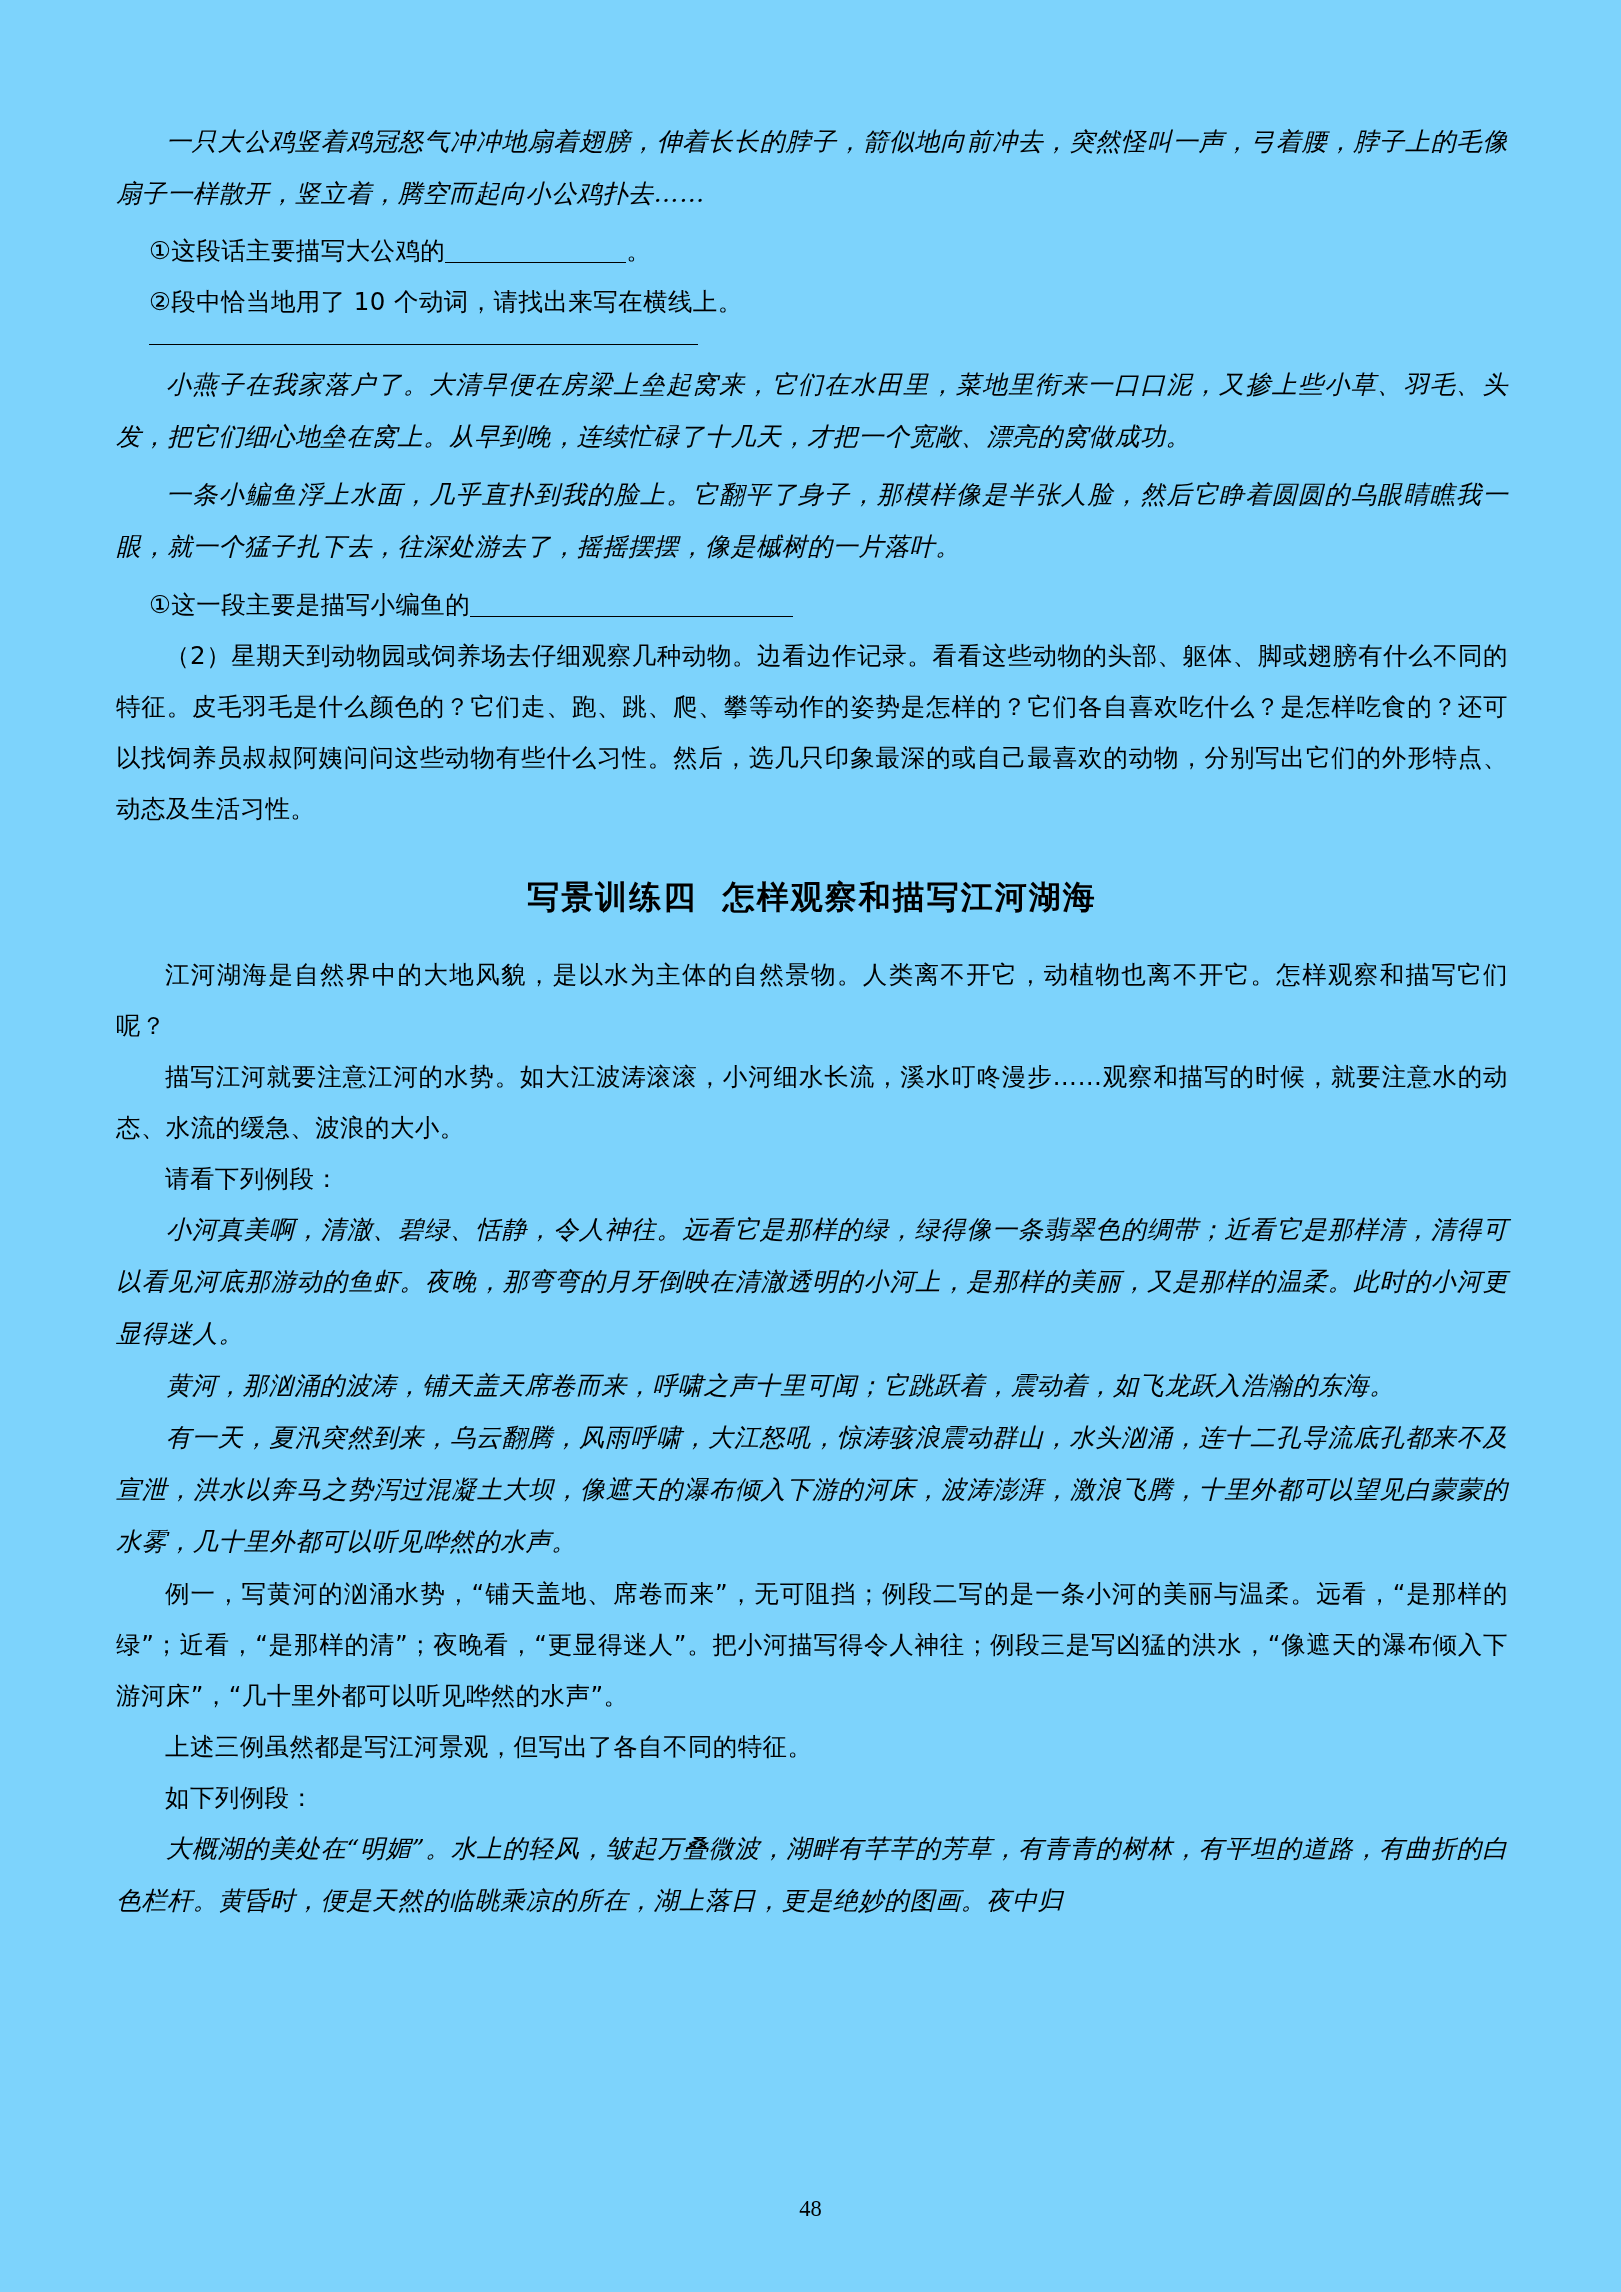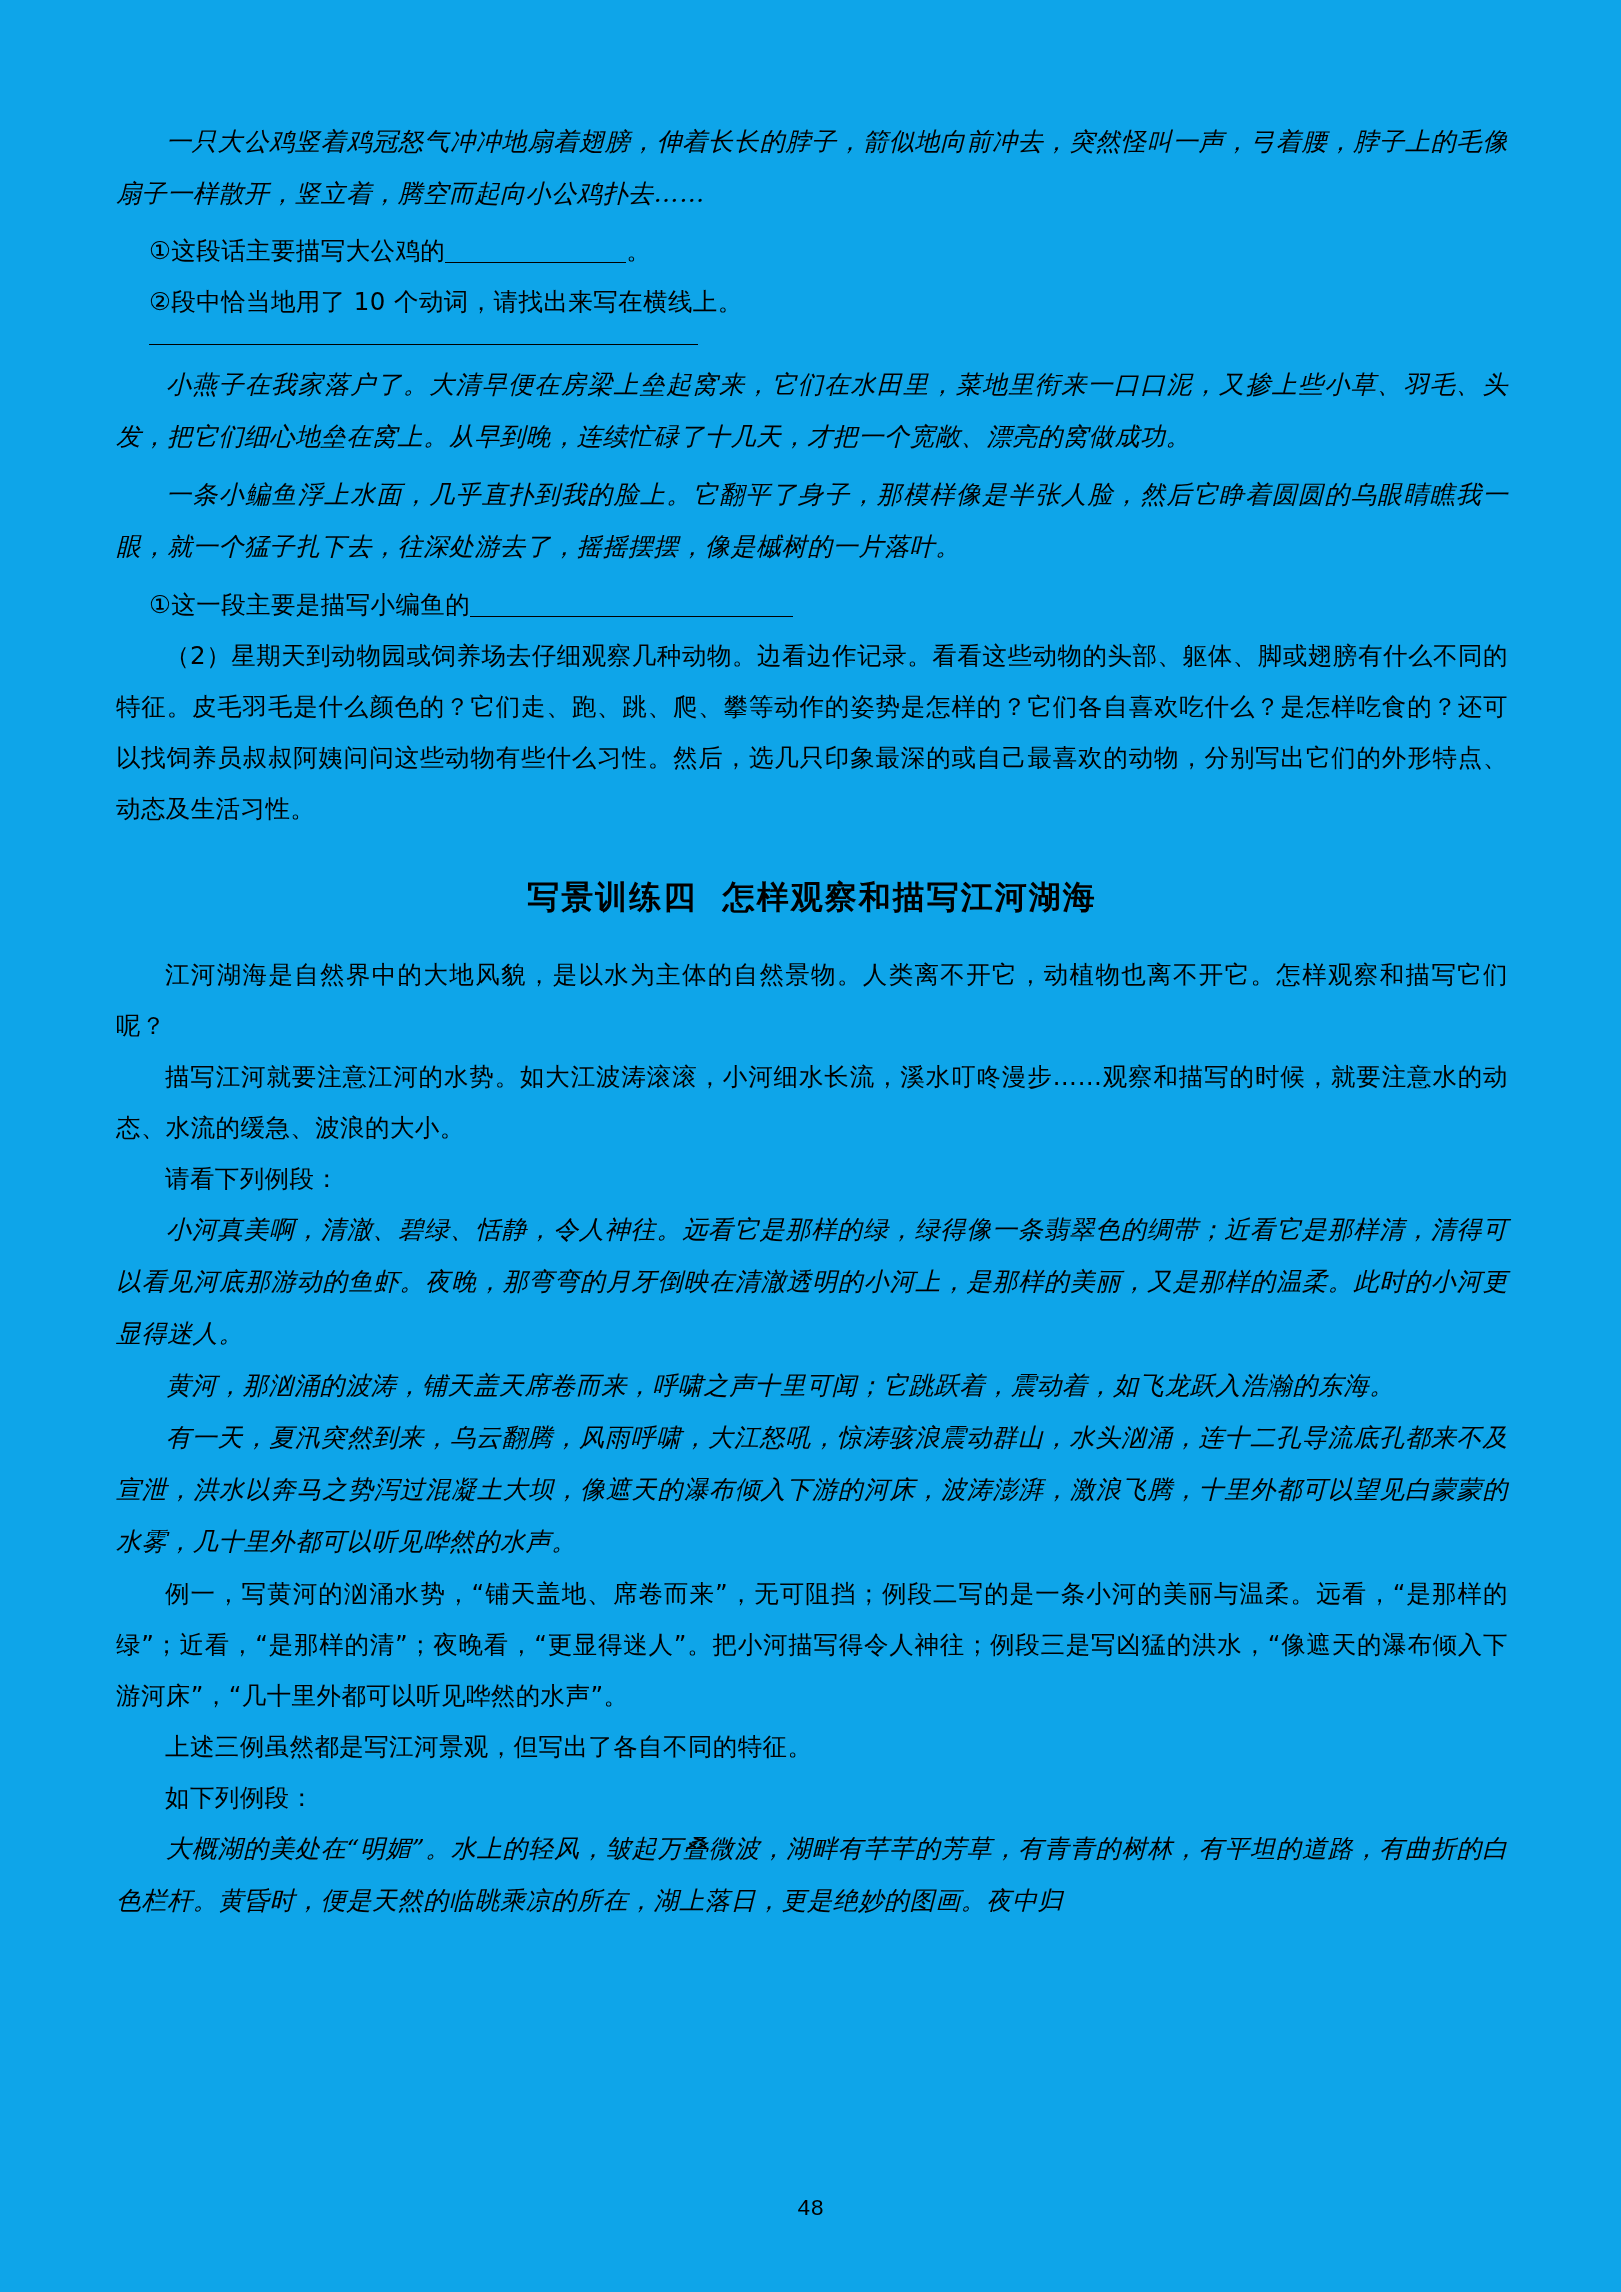--- a/index.html
+++ b/index.html
@@ -8,21 +8,21 @@
     background: #ffffff;
   }
   body {
     font-family: "DejaVu Serif", "Liberation Serif", serif;
     color: #000000;
   }
   .page {
     position: relative;
     width: 1621px;
     height: 2293px;
-    background: #0ea5e9;
+    background: #7dd3fc;
     box-sizing: border-box;
     padding: 94px 116px 0 116px;
     overflow: hidden;
   }
   .content {
     width: 1392px;
     margin: 0 auto;
   }
 
   
@@ -94,21 +94,21 @@
   }
   .heading-gap { display: inline-block; width: 25.5px; }
 
   
   .page-number {
     position: absolute;
     left: 0;
     right: 0;
     bottom: 71px;
     text-align: center;
-    font-family: Liberation Mono, monospace;
+    font-family: Liberation Serif, serif;
     font-size: 22.5px;
     color: #000;
   }
   .ph-top { height: 21.6px; }
 </style>
 </head>
 <body>
 
 <div class="page">
   <div class="content">

